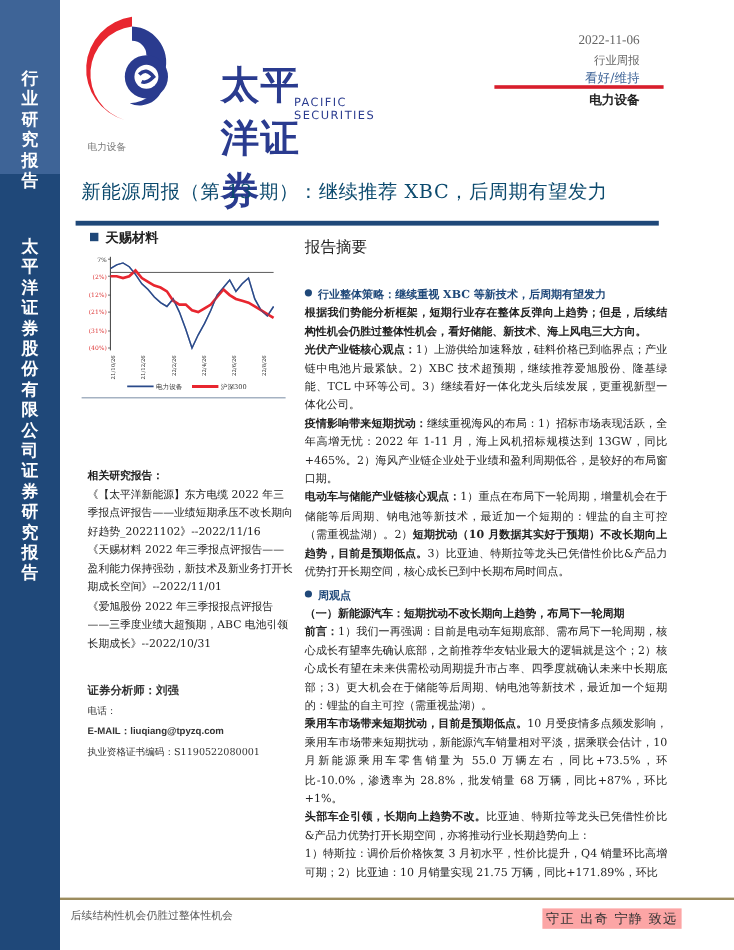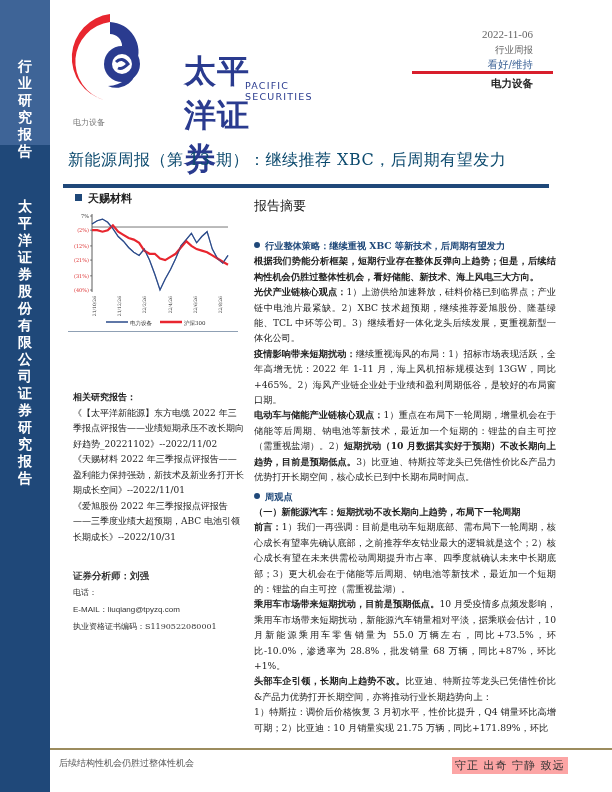--- a/index.html
+++ b/index.html
@@ -43,21 +43,21 @@
 
   .chart { position: absolute; left: 68px; top: 208px; width: 178px; height: 120px; }
   .chart-rule { position: absolute; left: 68px; top: 331px; width: 170px; height: 1px; background: #8fa0b4; }
 
   .related { position: absolute; left: 73px; top: 390px; width: 172px; font-size: 9px; line-height: 15.5px; color: #222; }
   .related .h { font-weight: bold; }
   .related p { text-indent: 0; }
 
   .analyst { position: absolute; left: 73px; top: 567px; width: 172px; font-size: 8px; line-height: 17px; color: #333; }
   .analyst .h { font-weight: bold; font-size: 9.5px; }
-  .analyst .mono { font-family: "Liberation Sans", sans-serif; font-size: 8px; }
+  .analyst .mono { font-family: "Liberation Sans", sans-serif; font-size: 8px; font-weight: bold; }
 
   
   .summary-title { position: absolute; left: 254px; top: 197px; font-size: 13px; font-weight: normal; color: #222; }
   .body { position: absolute; left: 254px; top: 238px; width: 302px; font-size: 9.2px; line-height: 15.4px; color: #222; text-align: justify; }
   .body .blue { color: #1f4879; font-weight: bold; }
   .body .b { font-weight: bold; }
   .body .dot { display: inline-block; width: 6px; height: 6px; border-radius: 50%; background: #1f4879; margin-right: 5px; vertical-align: 1px; }
   .body p { margin: 0; }
 
   
@@ -157,21 +157,21 @@
     <line x1="38" y1="114" x2="60" y2="114" id="leg0-line" stroke-width="1.5" stroke="#2a4a8a"></line>
     <text x="62" y="116.5" font-size="5.5" fill="#333" id="leg0-text">电力设备</text>
     <line x1="92" y1="114" x2="114" y2="114" id="leg1-line" stroke-width="2.5" stroke="#e8262f"></line>
     <text x="116" y="116.5" font-size="5.5" fill="#333" id="leg1-text">沪深300</text>
   </g>
 </svg>
 <div class="chart-rule"></div>
 
 <div class="related">
   <div class="h">相关研究报告：</div>
-  <p>《【太平洋新能源】东方电缆 2022 年三季报点评报告——业绩短期承压不改长期向好趋势_20221102》--2022/11/02</p>
+  <p>《【太平洋新能源】东方电缆 2022 年三季报点评报告——业绩短期承压不改长期向好趋势_20221102》--2022/11/16</p>
   <p>《天赐材料 2022 年三季报点评报告——盈利能力保持强劲，新技术及新业务打开长期成长空间》--2022/11/01</p>
   <p>《爱旭股份 2022 年三季报报点评报告——三季度业绩大超预期，ABC 电池引领长期成长》--2022/10/31</p>
 </div>
 
 <div class="analyst">
   <div class="h">证券分析师：刘强</div>
   <div>电话：</div>
   <div class="mono">E-MAIL：liuqiang@tpyzq.com</div>
   <div>执业资格证书编码：S1190522080001</div>
 </div>

